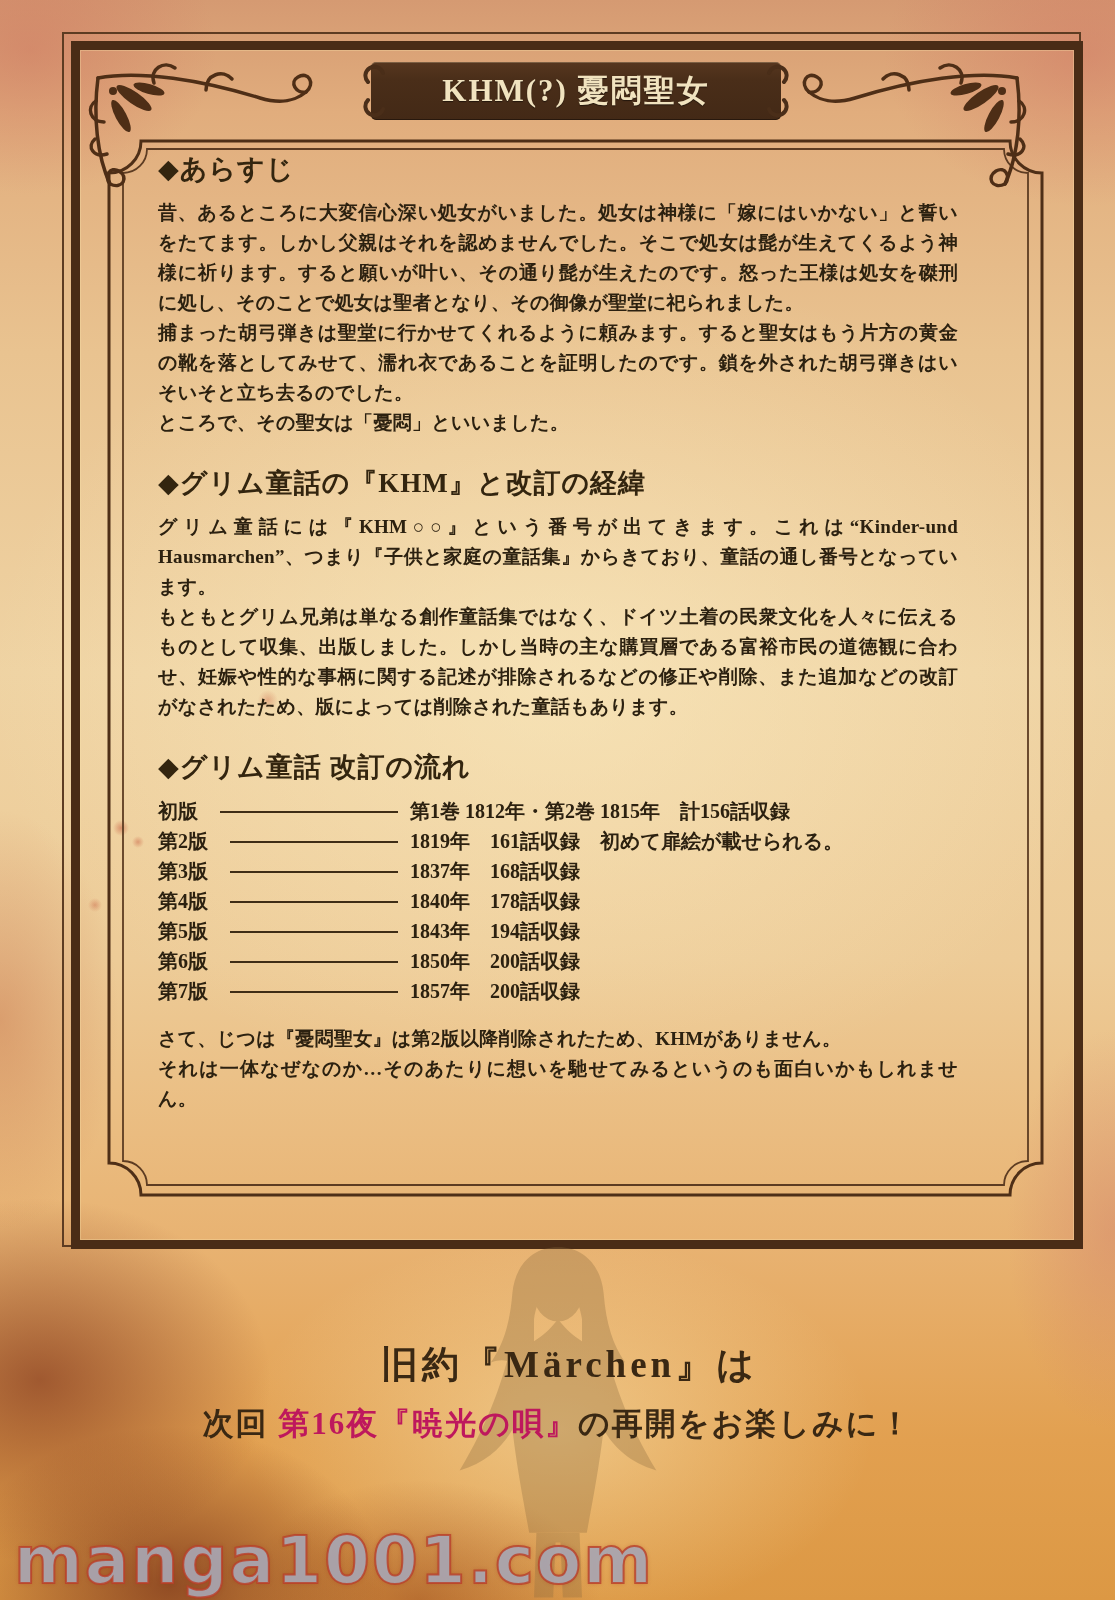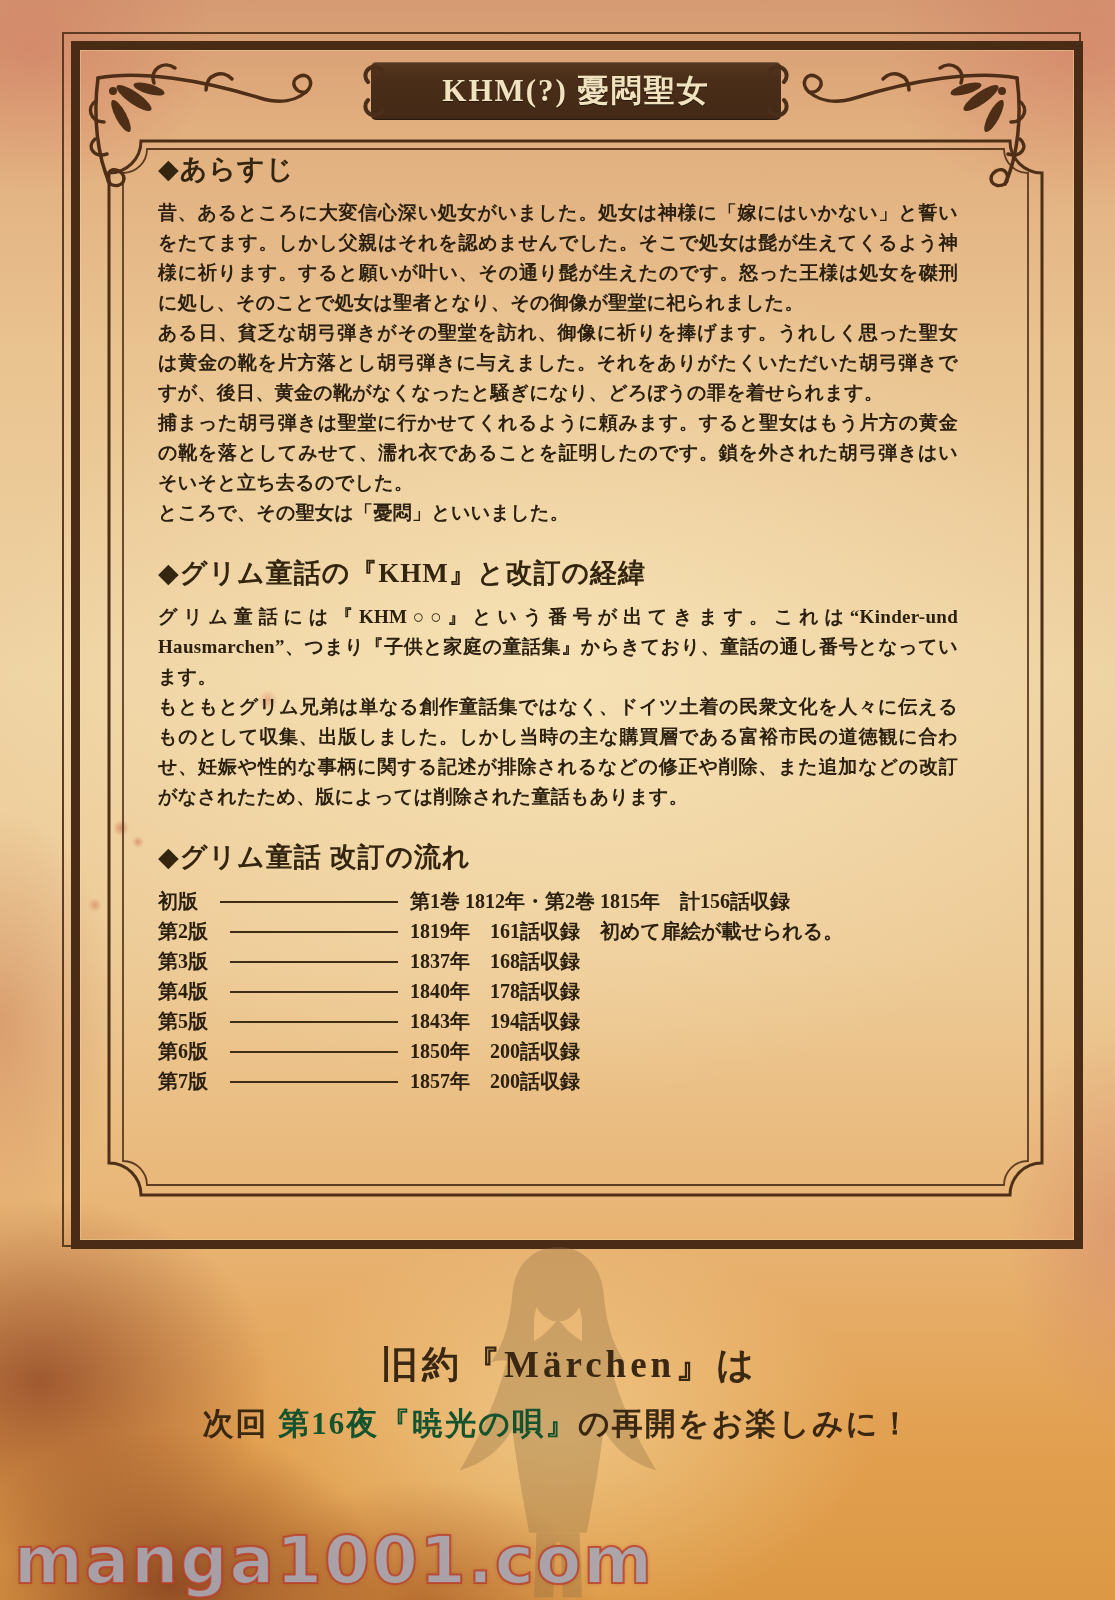--- a/index.html
+++ b/index.html
@@ -41,21 +41,21 @@
   .ed-label{display:flex;align-items:center;width:252px;flex:none;gap:10px;}
   .leader{flex:1;height:0;border-top:2px solid #3f2d16;margin:0 12px 0 12px;transform:translateY(1px);}
   .ed-value{flex:1;white-space:nowrap;}
   .notes{margin-top:18px;}
   
   .silhouette{left:438px;top:1240px;width:240px;height:360px;opacity:.32;}
   .footer{left:0;top:1334px;width:1115px;text-align:center;color:#3a2813;z-index:3;}
   .footer .l1{font-size:37px;font-weight:bold;letter-spacing:4px;line-height:62px;padding-left:24px;}
   .footer .l2{font-size:37px;font-weight:bold;letter-spacing:6px;line-height:60px;}
   .footer .l3{font-size:31px;font-weight:bold;letter-spacing:2px;line-height:56px;}
-  .hl{color:#14532d;}
+  .hl{color:#be185d;}
   
   .watermark{left:14px;top:1522px;font-family:"DejaVu Sans","Liberation Sans",sans-serif;
     font-size:66px;font-weight:bold;letter-spacing:2px;color:rgba(168,171,184,.88);
     -webkit-text-stroke:2px rgba(186,62,40,.8);text-shadow:0 0 4px rgba(150,50,30,.4);z-index:4;}
   svg{display:block;}
 </style>
 </head>
 <body>
 
 <div class="abs frame-thin"></div>
@@ -116,21 +116,20 @@
   <g stroke="#4a2e19" fill="none" stroke-width="4" stroke-linecap="round">
     <path d="M26 13 a9 9 0 1 0 -15 9"></path>
     <path d="M26 49 a9 9 0 1 1 -15 -9"></path>
   </g>
 </svg>
 
 <div class="abs content">
 
   <div class="heading">◆あらすじ</div>
   <p>昔、あるところに大変信心深い処女がいました。処女は神様に「嫁にはいかない」と誓いをたてます。しかし父親はそれを認めませんでした。そこで処女は髭が生えてくるよう神様に祈ります。すると願いが叶い、その通り髭が生えたのです。怒った王様は処女を磔刑に処し、そのことで処女は聖者となり、その御像が聖堂に祀られました。</p>
-  <p>ある日、貧乏な胡弓弾きがその聖堂を訪れ、御像に祈りを捧げます。うれしく思った聖女は黄金の靴を片方落とし胡弓弾きに与えました。それをありがたくいただいた胡弓弾きですが、後日、黄金の靴がなくなったと騒ぎになり、どろぼうの罪を着せられます。</p>
   <p>捕まった胡弓弾きは聖堂に行かせてくれるように頼みます。すると聖女はもう片方の黄金の靴を落としてみせて、濡れ衣であることを証明したのです。鎖を外された胡弓弾きはいそいそと立ち去るのでした。</p>
   <p>ところで、その聖女は「憂悶」といいました。</p>
 
   <div class="heading mt">◆グリム童話の『KHM』と改訂の経緯</div>
   <p>グリム童話には『KHM○○』という番号が出てきます。これは“Kinder-und Hausmarchen”、つまり『子供と家庭の童話集』からきており、童話の通し番号となっています。</p>
   <p>もともとグリム兄弟は単なる創作童話集ではなく、ドイツ土着の民衆文化を人々に伝えるものとして収集、出版しました。しかし当時の主な購買層である富裕市民の道徳観に合わせ、妊娠や性的な事柄に関する記述が排除されるなどの修正や削除、また追加などの改訂がなされたため、版によっては削除された童話もあります。</p>
 
   <div class="heading mt">◆グリム童話 改訂の流れ</div>
   <div class="ed-table">
     <div class="ed-row">
@@ -175,20 +174,24 @@
         </span>
       <span class="ed-value">1850年　200話収録</span>
     </div>
     <div class="ed-row">
       <span class="ed-label">
           <span>第7版</span>
           <span class="leader"></span>
         </span>
       <span class="ed-value">1857年　200話収録</span>
     </div>
+  </div>
+  <div class="notes">
+    <p>さて、じつは『憂悶聖女』は第2版以降削除されたため、KHMがありません。</p>
+    <p>それは一体なぜなのか…そのあたりに想いを馳せてみるというのも面白いかもしれません。</p>
   </div>
 </div>
 
 <svg class="abs silhouette" viewBox="0 0 200 300">
   <g fill="#8d6c3f">
     <path d="M100 6 C76 6 64 24 62 44 C60 70 54 88 44 102 C58 97 66 102 64 118 C76 114 80 104 80 96 L80 66 C83 48 89 40 100 40 C111 40 117 48 120 66 L120 96 C120 104 124 114 136 118 C134 102 142 97 156 102 C146 88 140 70 138 44 C136 24 124 6 100 6 Z"></path>
     <ellipse cx="100" cy="42" rx="21" ry="26"></ellipse>
     <path d="M100 66 C86 84 74 88 60 92 C52 122 42 152 18 192 C40 186 54 172 62 158 C66 192 72 222 76 244 L124 244 C128 222 134 192 138 158 C146 172 160 186 182 192 C158 152 148 122 140 92 C126 88 114 84 100 66 Z"></path>
     <path d="M82 244 L80 298 L96 298 L98 252 L102 252 L104 298 L120 298 L118 244 Z"></path>
   </g>

